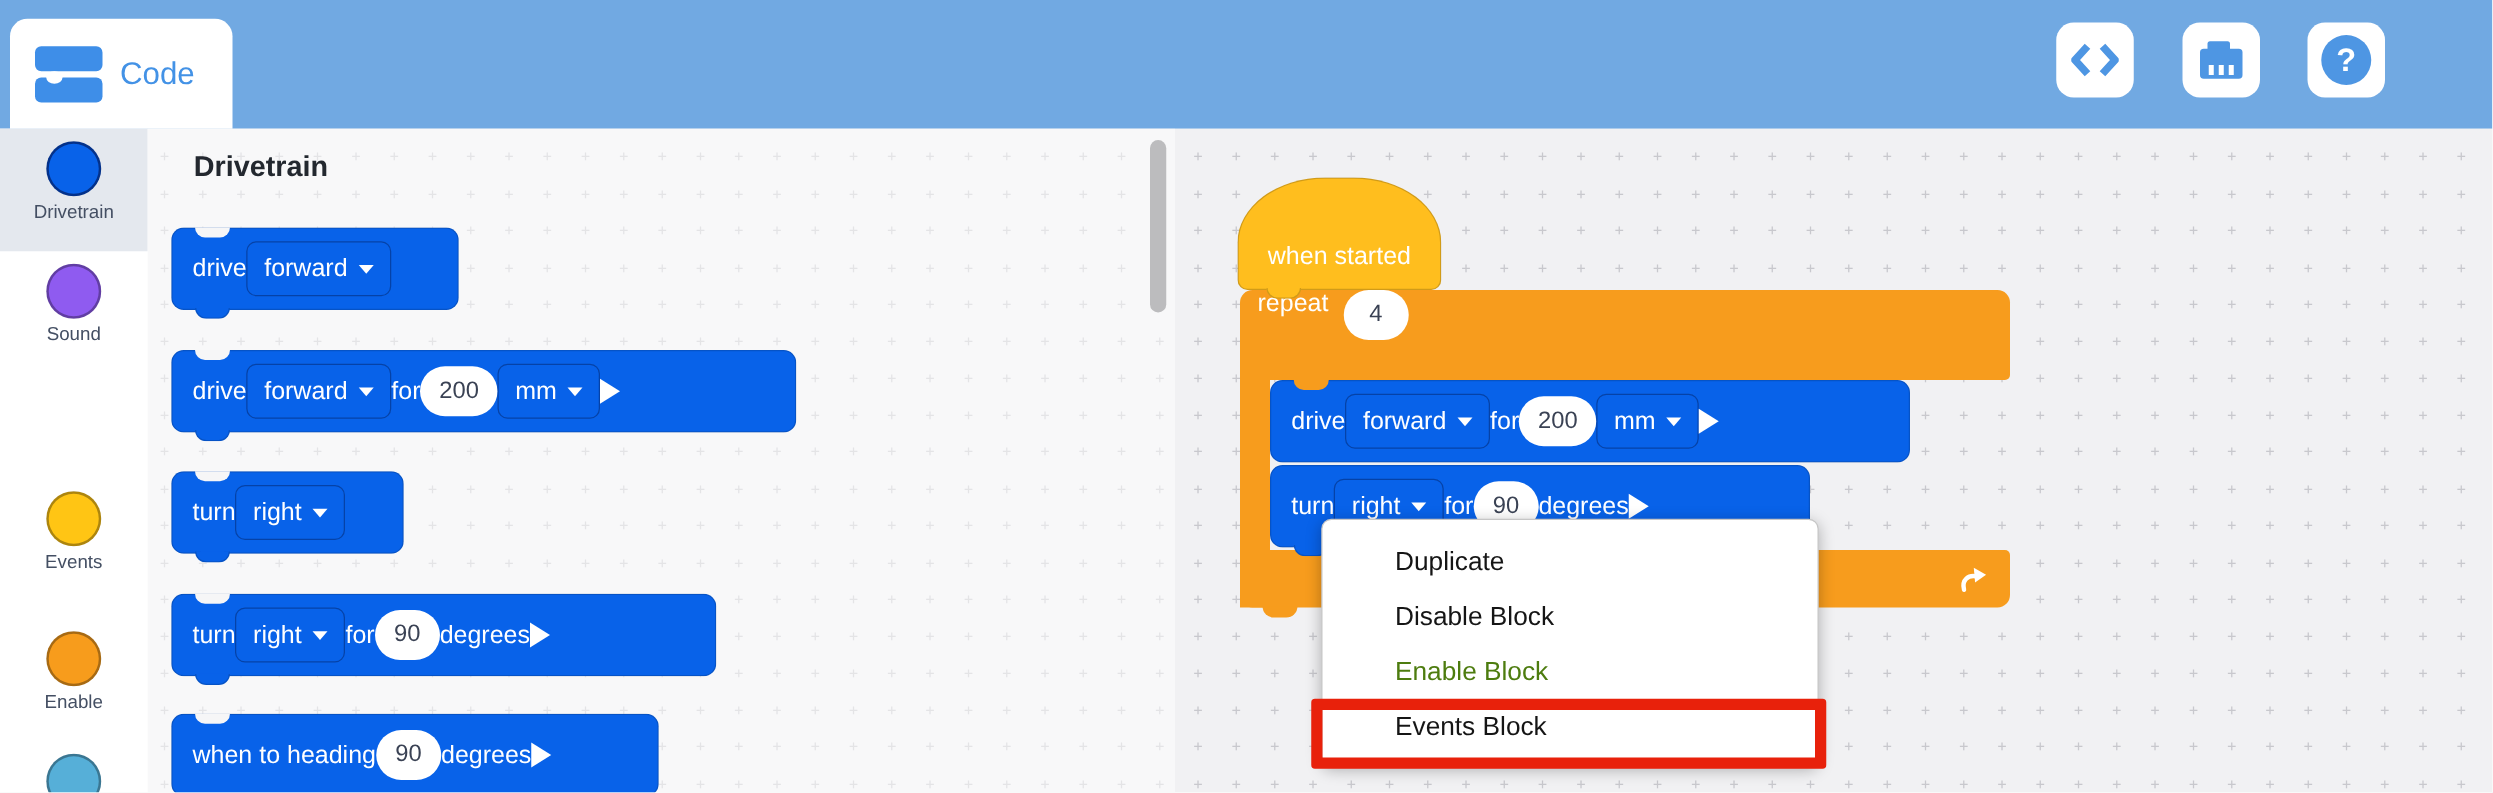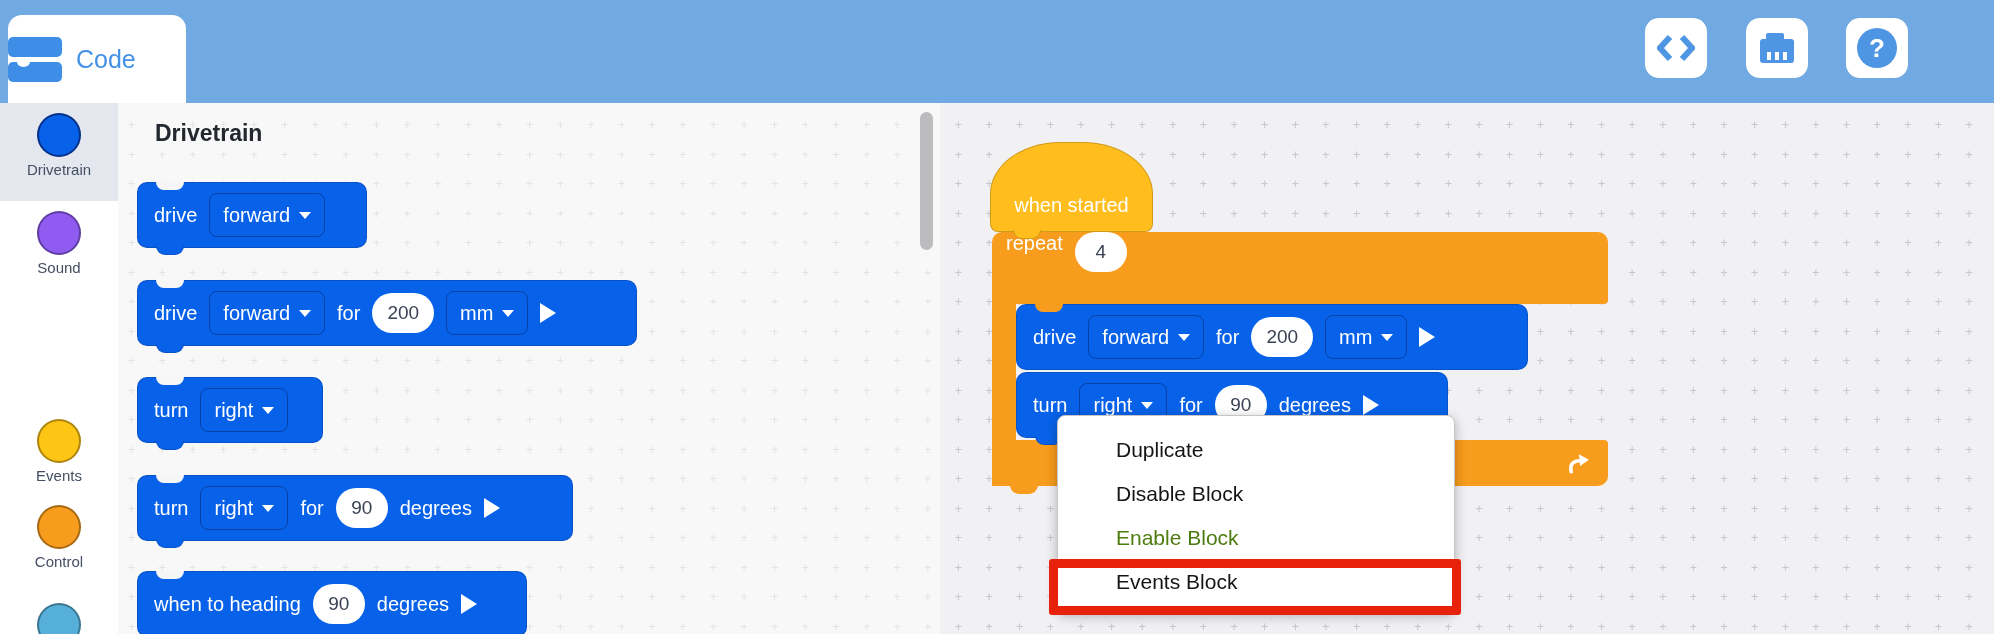--- a/index.html
+++ b/index.html
@@ -3,21 +3,21 @@
 <meta charset="utf-8">
 <style>
   * { margin:0; padding:0; box-sizing:border-box; }
   html,body { width:1994px; height:634px; overflow:hidden; }
   body { font-family:"Liberation Sans", sans-serif; }
   #app { position:relative; width:1994px; height:634px; background:#ffffff; overflow:hidden; }
 
   
   #header { position:absolute; left:0; top:0; width:1994px; height:103px; background:#71a9e2; }
   #code-tab { position:absolute; left:8px; top:15px; width:178px; height:88px; background:#ffffff;
-              border-radius:14px 14px 0 0; display:flex; align-items:center; gap:14px; }
+              border-radius:14px 14px 0 0; display:flex; align-items:center; padding-left:20px; gap:14px; }
   #tab-icon { position:relative; width:54px; height:46px; }
   #tab-icon .bar { position:absolute; left:0; width:54px; height:20px; background:#3e8ee8; border-radius:5px; }
   #tab-icon .bar.b1 { top:1px; } #tab-icon .bar.b2 { top:26px; }
   #tab-icon .notch { position:absolute; left:9px; top:21px; width:13px; height:10px; background:#ffffff; border-radius:50%; }
   #tab-label { font-size:25px; color:#4392e6; }
   .hdr-btn { position:absolute; top:18px; width:62px; height:60px; background:#ffffff; border-radius:14px;
              display:flex; align-items:center; justify-content:center; cursor:pointer; }
   #btn-code { left:1645px; } #btn-brain { left:1746px; } #btn-help { left:1846px; }
   #help-circle { width:40px; height:40px; border-radius:50%; background:#4e96e3; color:#ffffff;
                  font-size:26px; font-weight:bold; display:flex; align-items:center; justify-content:center; }
@@ -39,21 +39,21 @@
   .circ-looks   { background:#8f5bf0; }
   .circ-sound   { background:#bc3fc0; }
   .circ-events  { background:#ffc514; }
   .circ-control { background:#f79c1c; }
   .circ-sensing { background:#56afd8; }
 
   
   #palette-title { position:absolute; left:155px; top:120px; font-size:23px; font-weight:bold; color:#23282f; }
 
   
-  .block { position:absolute; height:66px; display:flex; align-items:center; gap:12px; padding:0 16px;
+  .block { position:absolute; height:66px; display:flex; align-items:center; padding:0 16px;
            border-radius:10px; background:#0862e9; border:1px solid rgba(0,0,0,0.15); color:#ffffff; font-size:20px; cursor:pointer; }
   .block .lbl { white-space:nowrap; }
   .dd { display:flex; align-items:center; gap:9px; height:44px; padding:0 13px; border:1.5px solid rgba(0,0,30,0.32);
         border-radius:8px; white-space:nowrap; cursor:pointer; }
   .caret { width:0; height:0; border-left:6px solid transparent; border-right:6px solid transparent; border-top:7px solid #ffffff; }
   .oval { display:flex; align-items:center; justify-content:center; height:40px; min-width:52px; padding:0 15px;
           background:#ffffff; border-radius:999px; color:#3a4254; font-size:19px; font-weight:500; cursor:text; }
   .play { width:0; height:0; border-top:10px solid transparent; border-bottom:10px solid transparent; border-left:16px solid #ffffff; }
   .bump { position:absolute; bottom:-8px; left:18px; width:28px; height:9px; background:inherit; border:inherit; border-top:none;
           border-radius:0 0 12px 12px; }
@@ -147,27 +147,27 @@
 
   <div id="sidebar">
     <div class="cat selected" style="top:0">
       <span class="circle circ-drivetrain"></span>
       <span class="cat-label">Drivetrain</span>
     </div>
     <div class="cat" style="top:98px">
       <span class="circle circ-looks"></span>
       <span class="cat-label">Sound</span>
     </div>
-    <div class="cat" style="top:306px">
+    <div class="cat" style="top:280px">
       <span class="circle circ-events"></span>
       <span class="cat-label">Events</span>
     </div>
     <div class="cat" style="top:392px">
       <span class="circle circ-control"></span>
-      <span class="cat-label">Control</span>
+      <span class="cat-label">Enable</span>
     </div>
     <div class="cat" style="top:490px">
       <span class="circle circ-sensing"></span>
       <span class="cat-label"></span>
     </div>
   </div>
 
   <div id="palette-title">Drivetrain</div>
 
   <div class="block" style="left:137px; top:182px; width:230px;">

